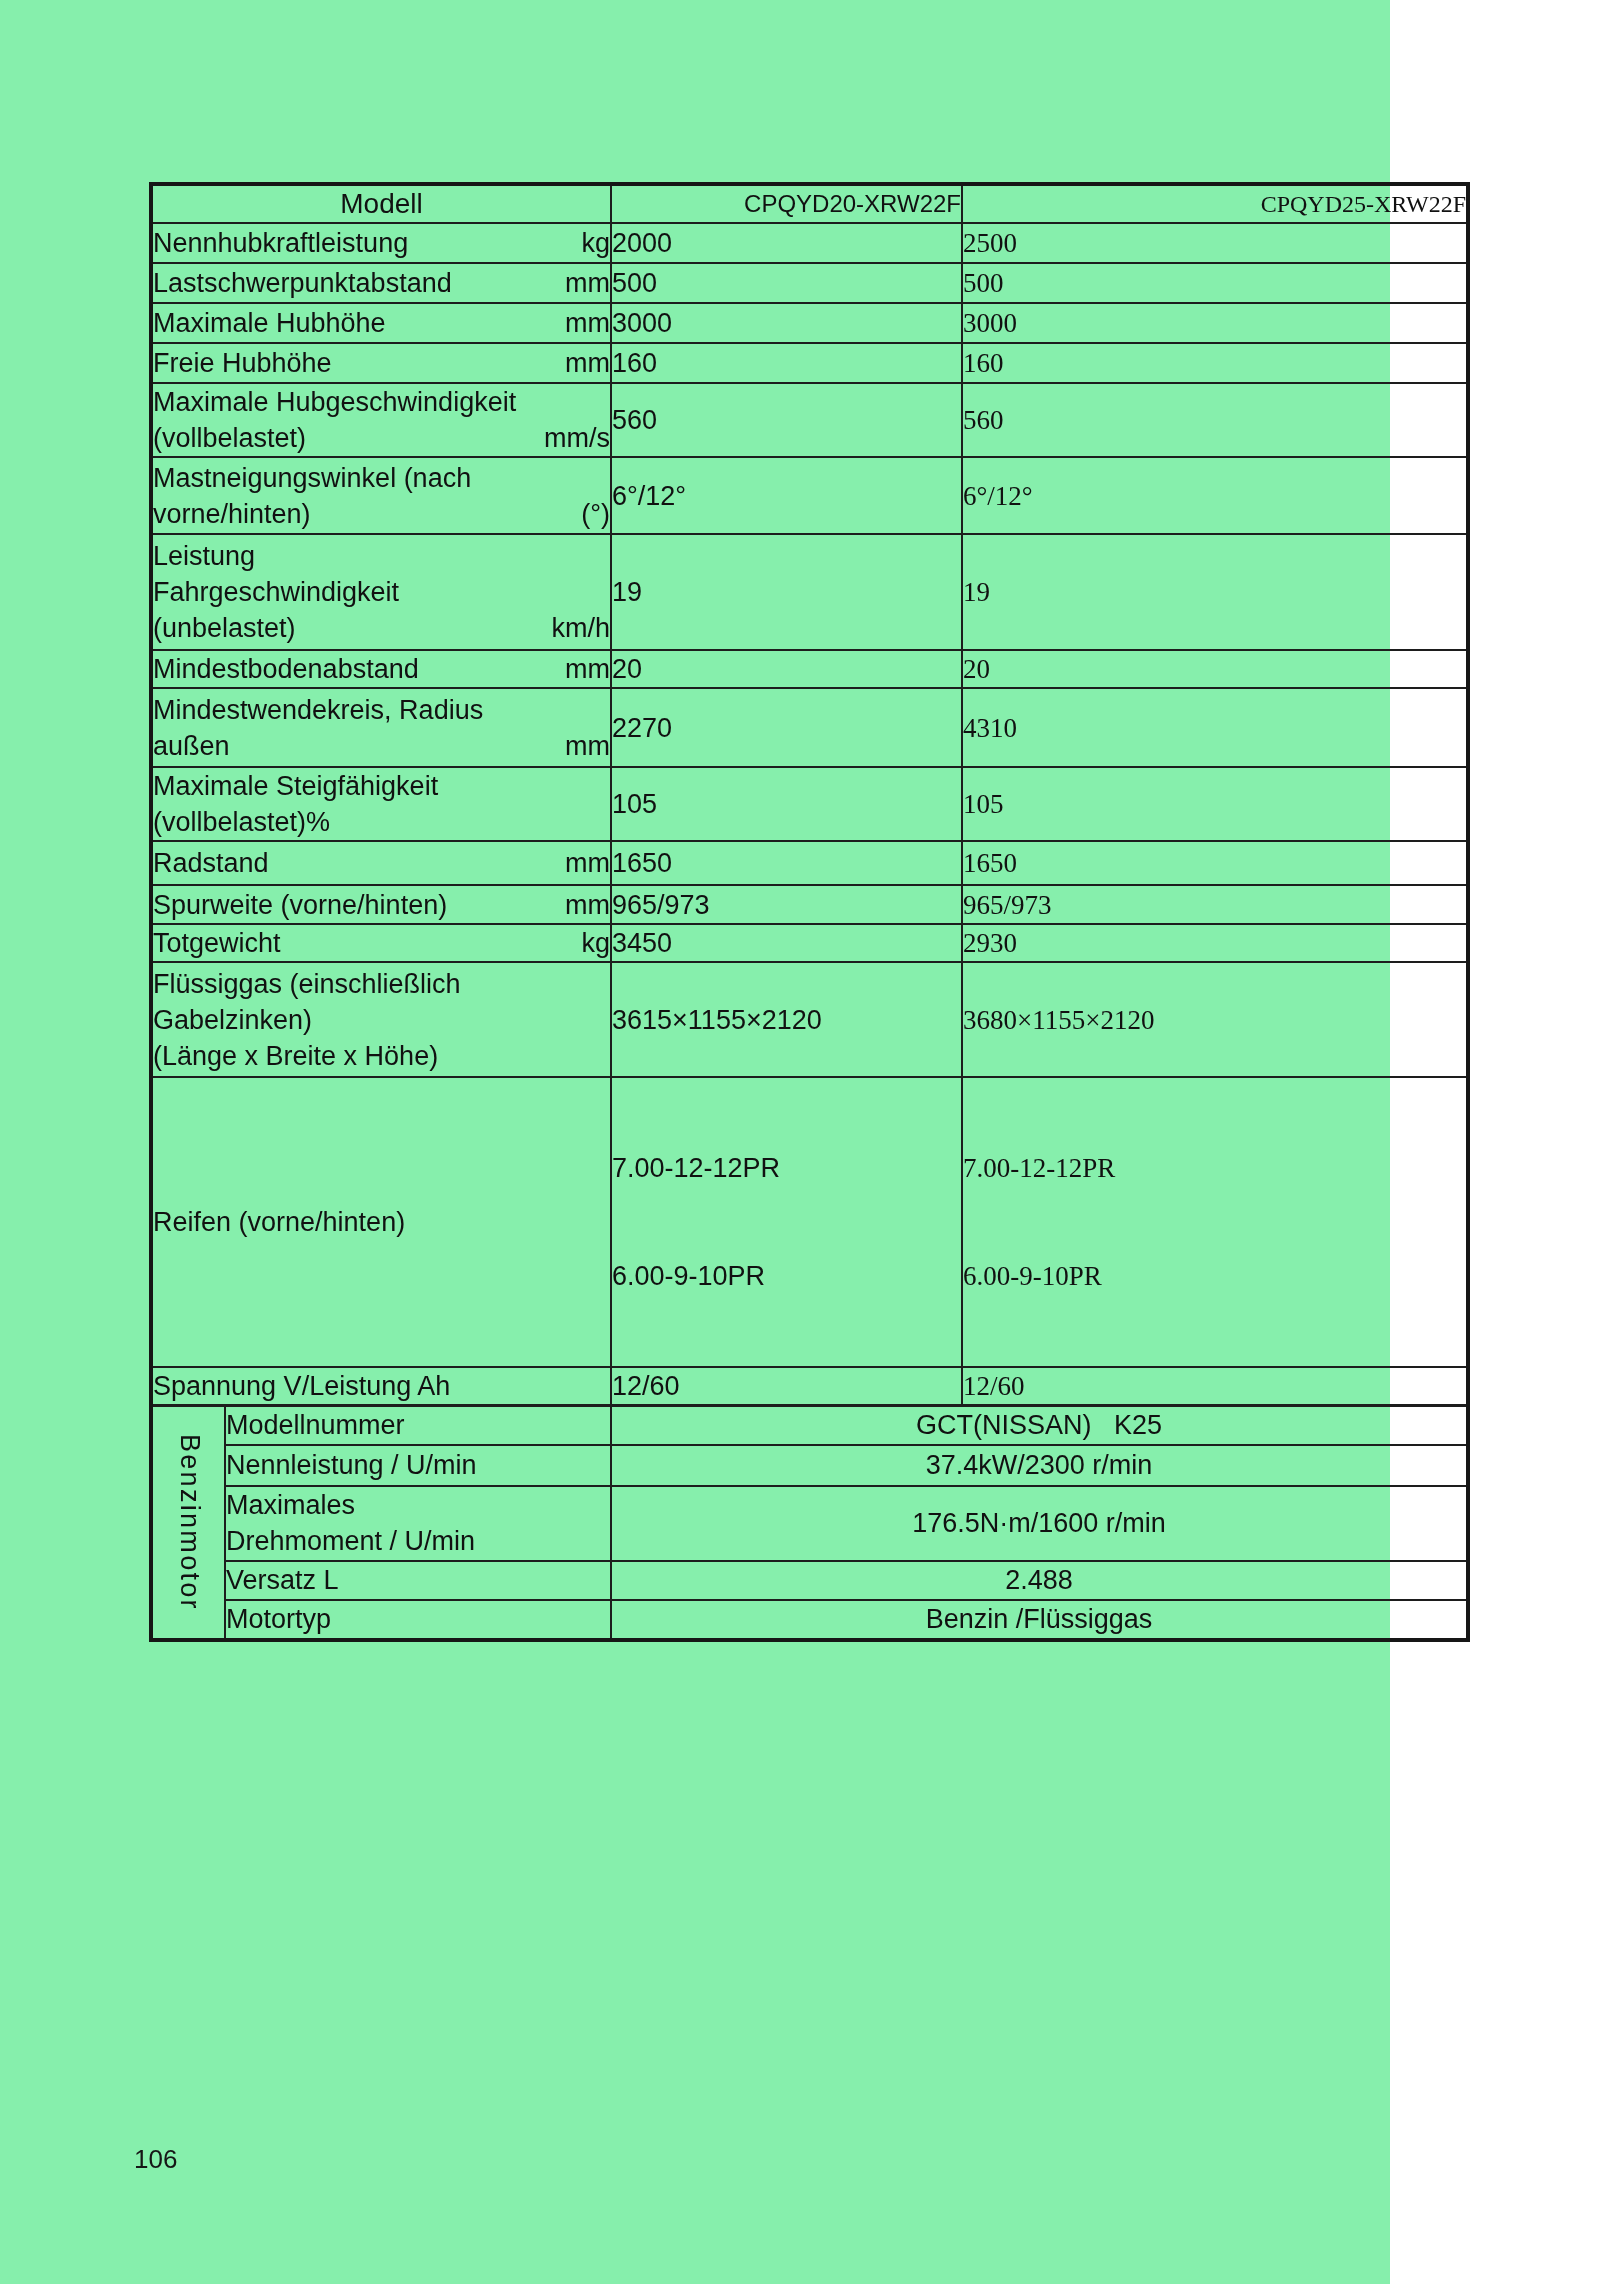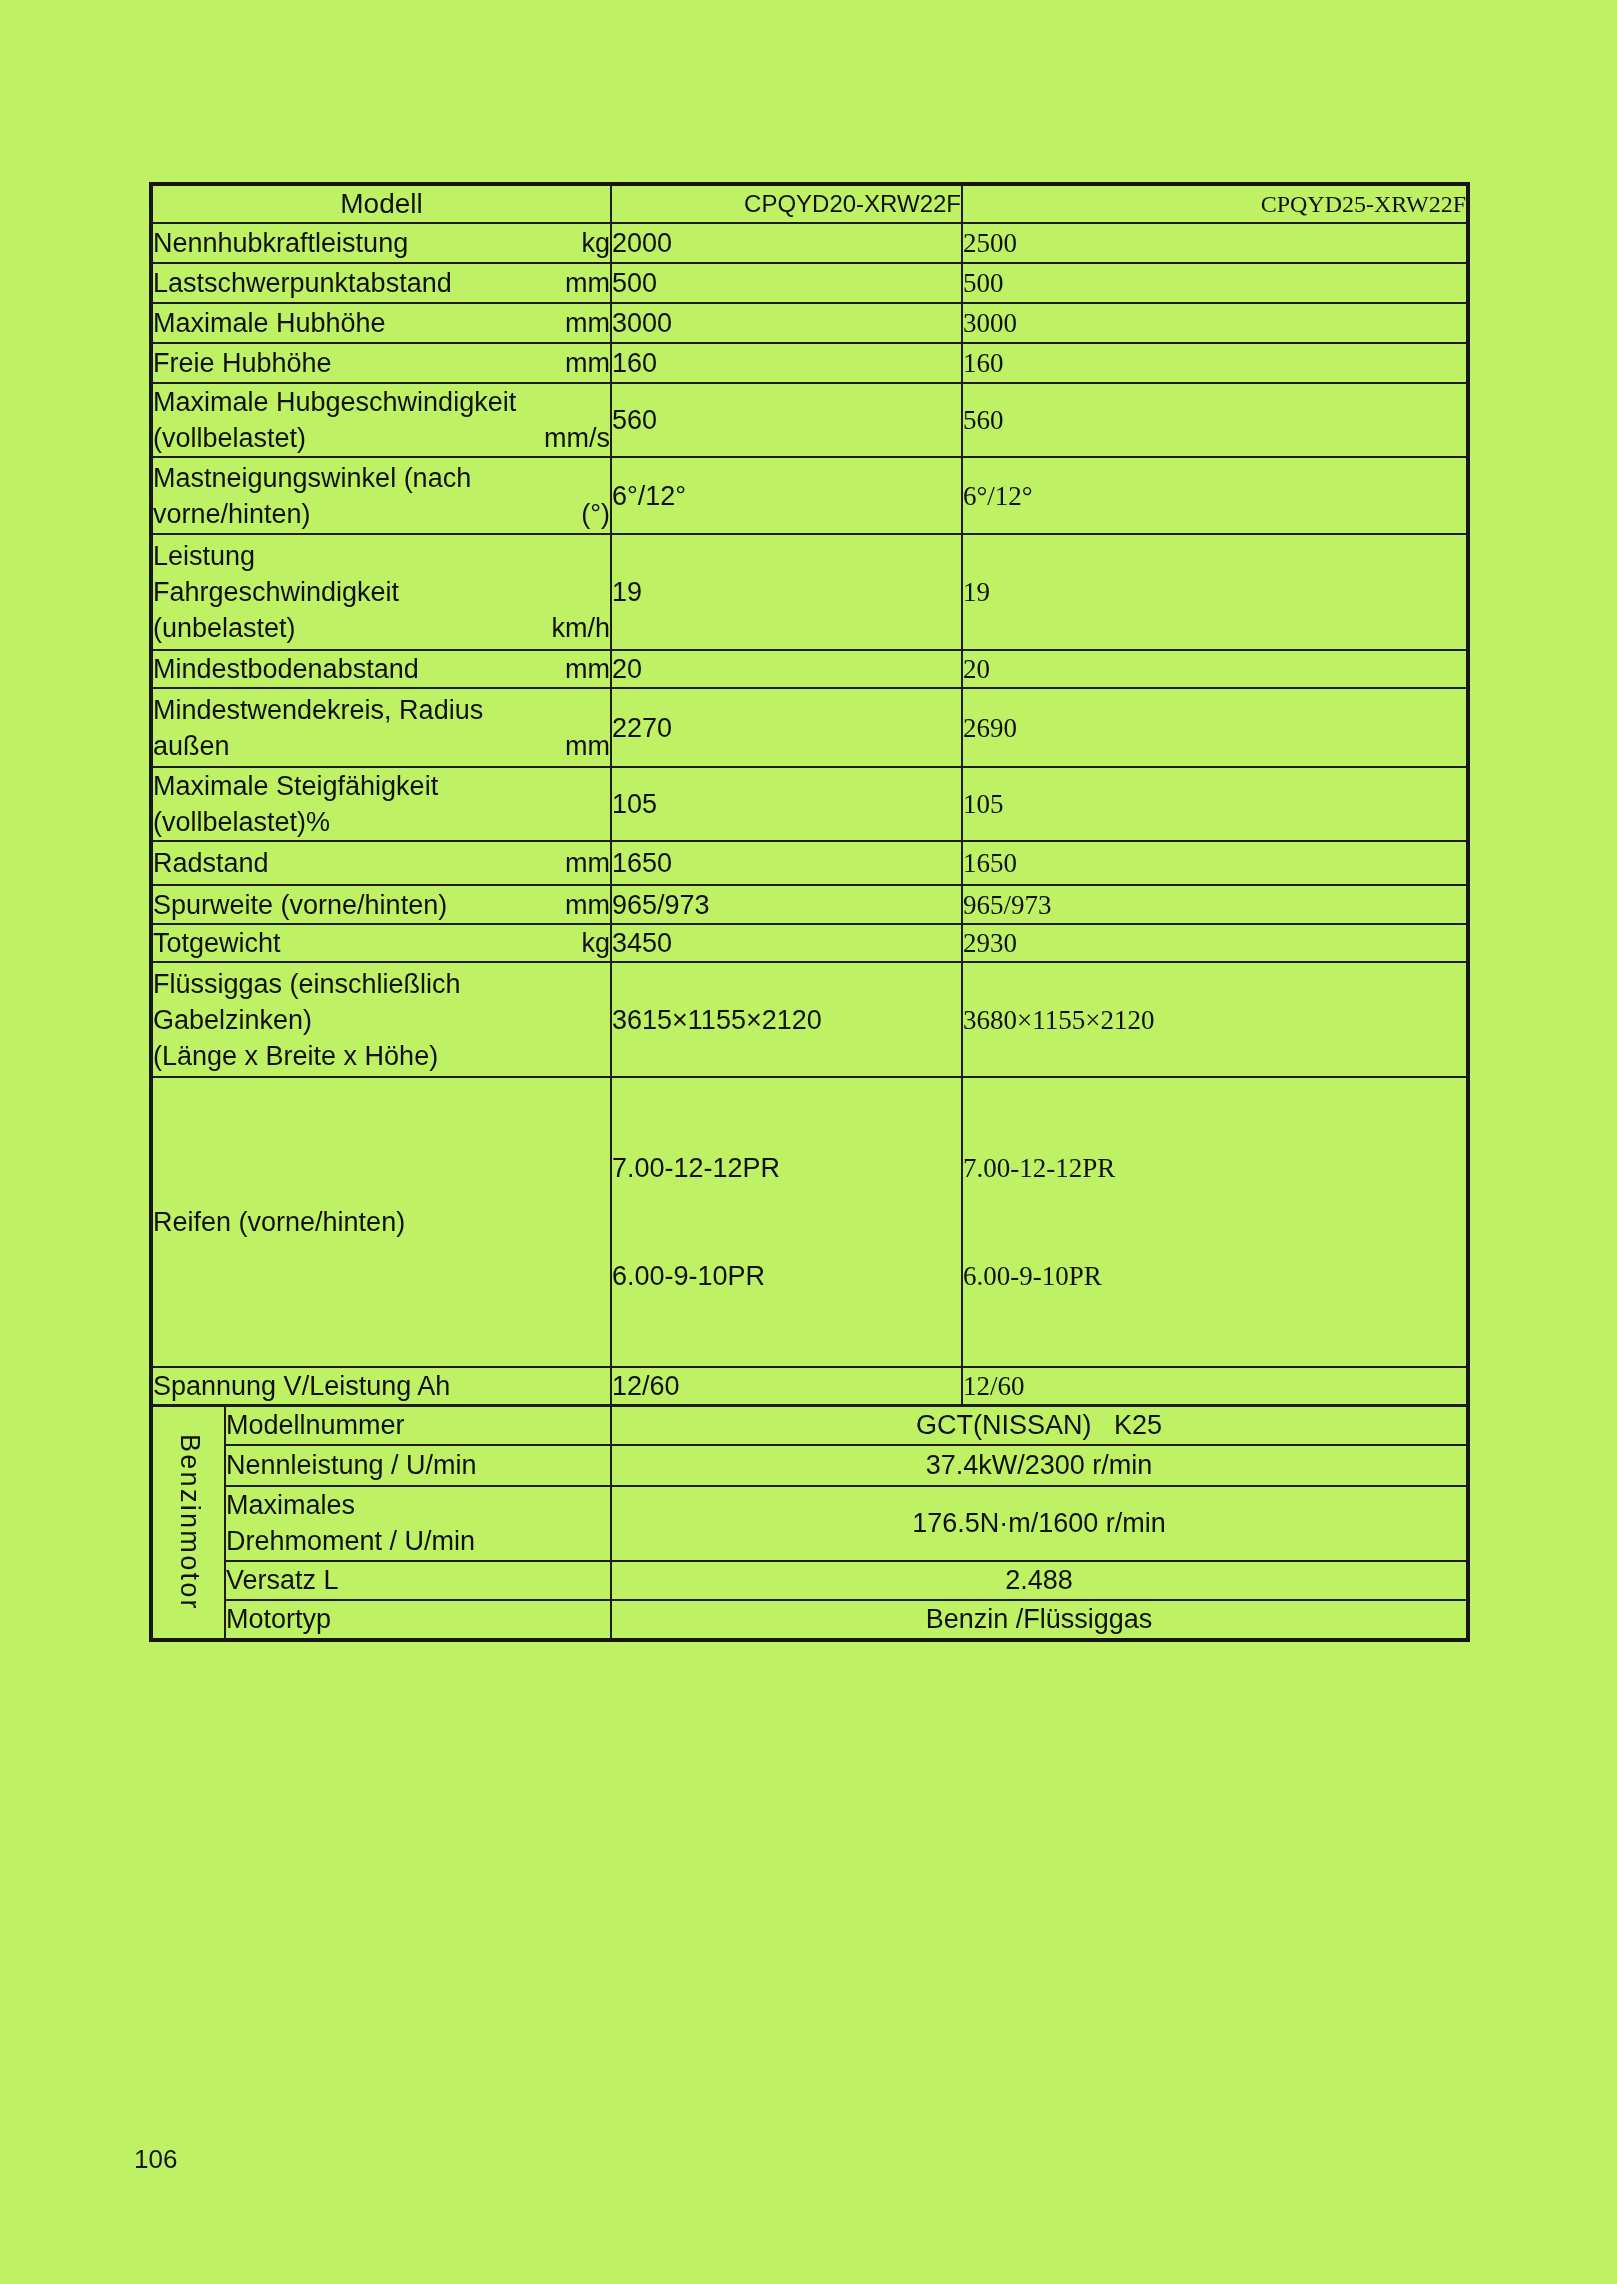--- a/index.html
+++ b/index.html
@@ -10,23 +10,23 @@
   body {
     width: 1617px;
     height: 2284px;
     position: relative;
     font-family: "Liberation Sans", sans-serif;
     color: #111111;
   }
   .page {
     position: absolute;
     left: 0; top: 0;
-    width: 1617px;
+    width: 1390px;
     height: 2284px;
-    background: #bef264;
+    background: #86efac;
   }
   table.spec {
     position: absolute;
     left: 149px;
     top: 182px;
     width: 1317px;
     border-collapse: collapse;
     table-layout: fixed;
     border: 4.6px solid #161616;
     font-size: 27px;
@@ -184,21 +184,21 @@
       <td class="val">20</td>
       <td class="val vc2">20</td>
     </tr>
 
     <tr style="height:79px">
       <td class="lbl" colspan="2">
         <div class="line"><span>Mindestwendekreis, Radius</span></div>
         <div class="line"><span>außen</span><span class="unit">mm</span></div>
       </td>
       <td class="val">2270</td>
-      <td class="val vc2">2690</td>
+      <td class="val vc2">4310</td>
     </tr>
 
     <tr style="height:72px">
       <td class="lbl" colspan="2">
         <div class="line"><span>Maximale Steigfähigkeit</span></div>
         <div class="line"><span>(vollbelastet)%</span></div>
       </td>
       <td class="val">105</td>
       <td class="val vc2">105</td>
     </tr>

